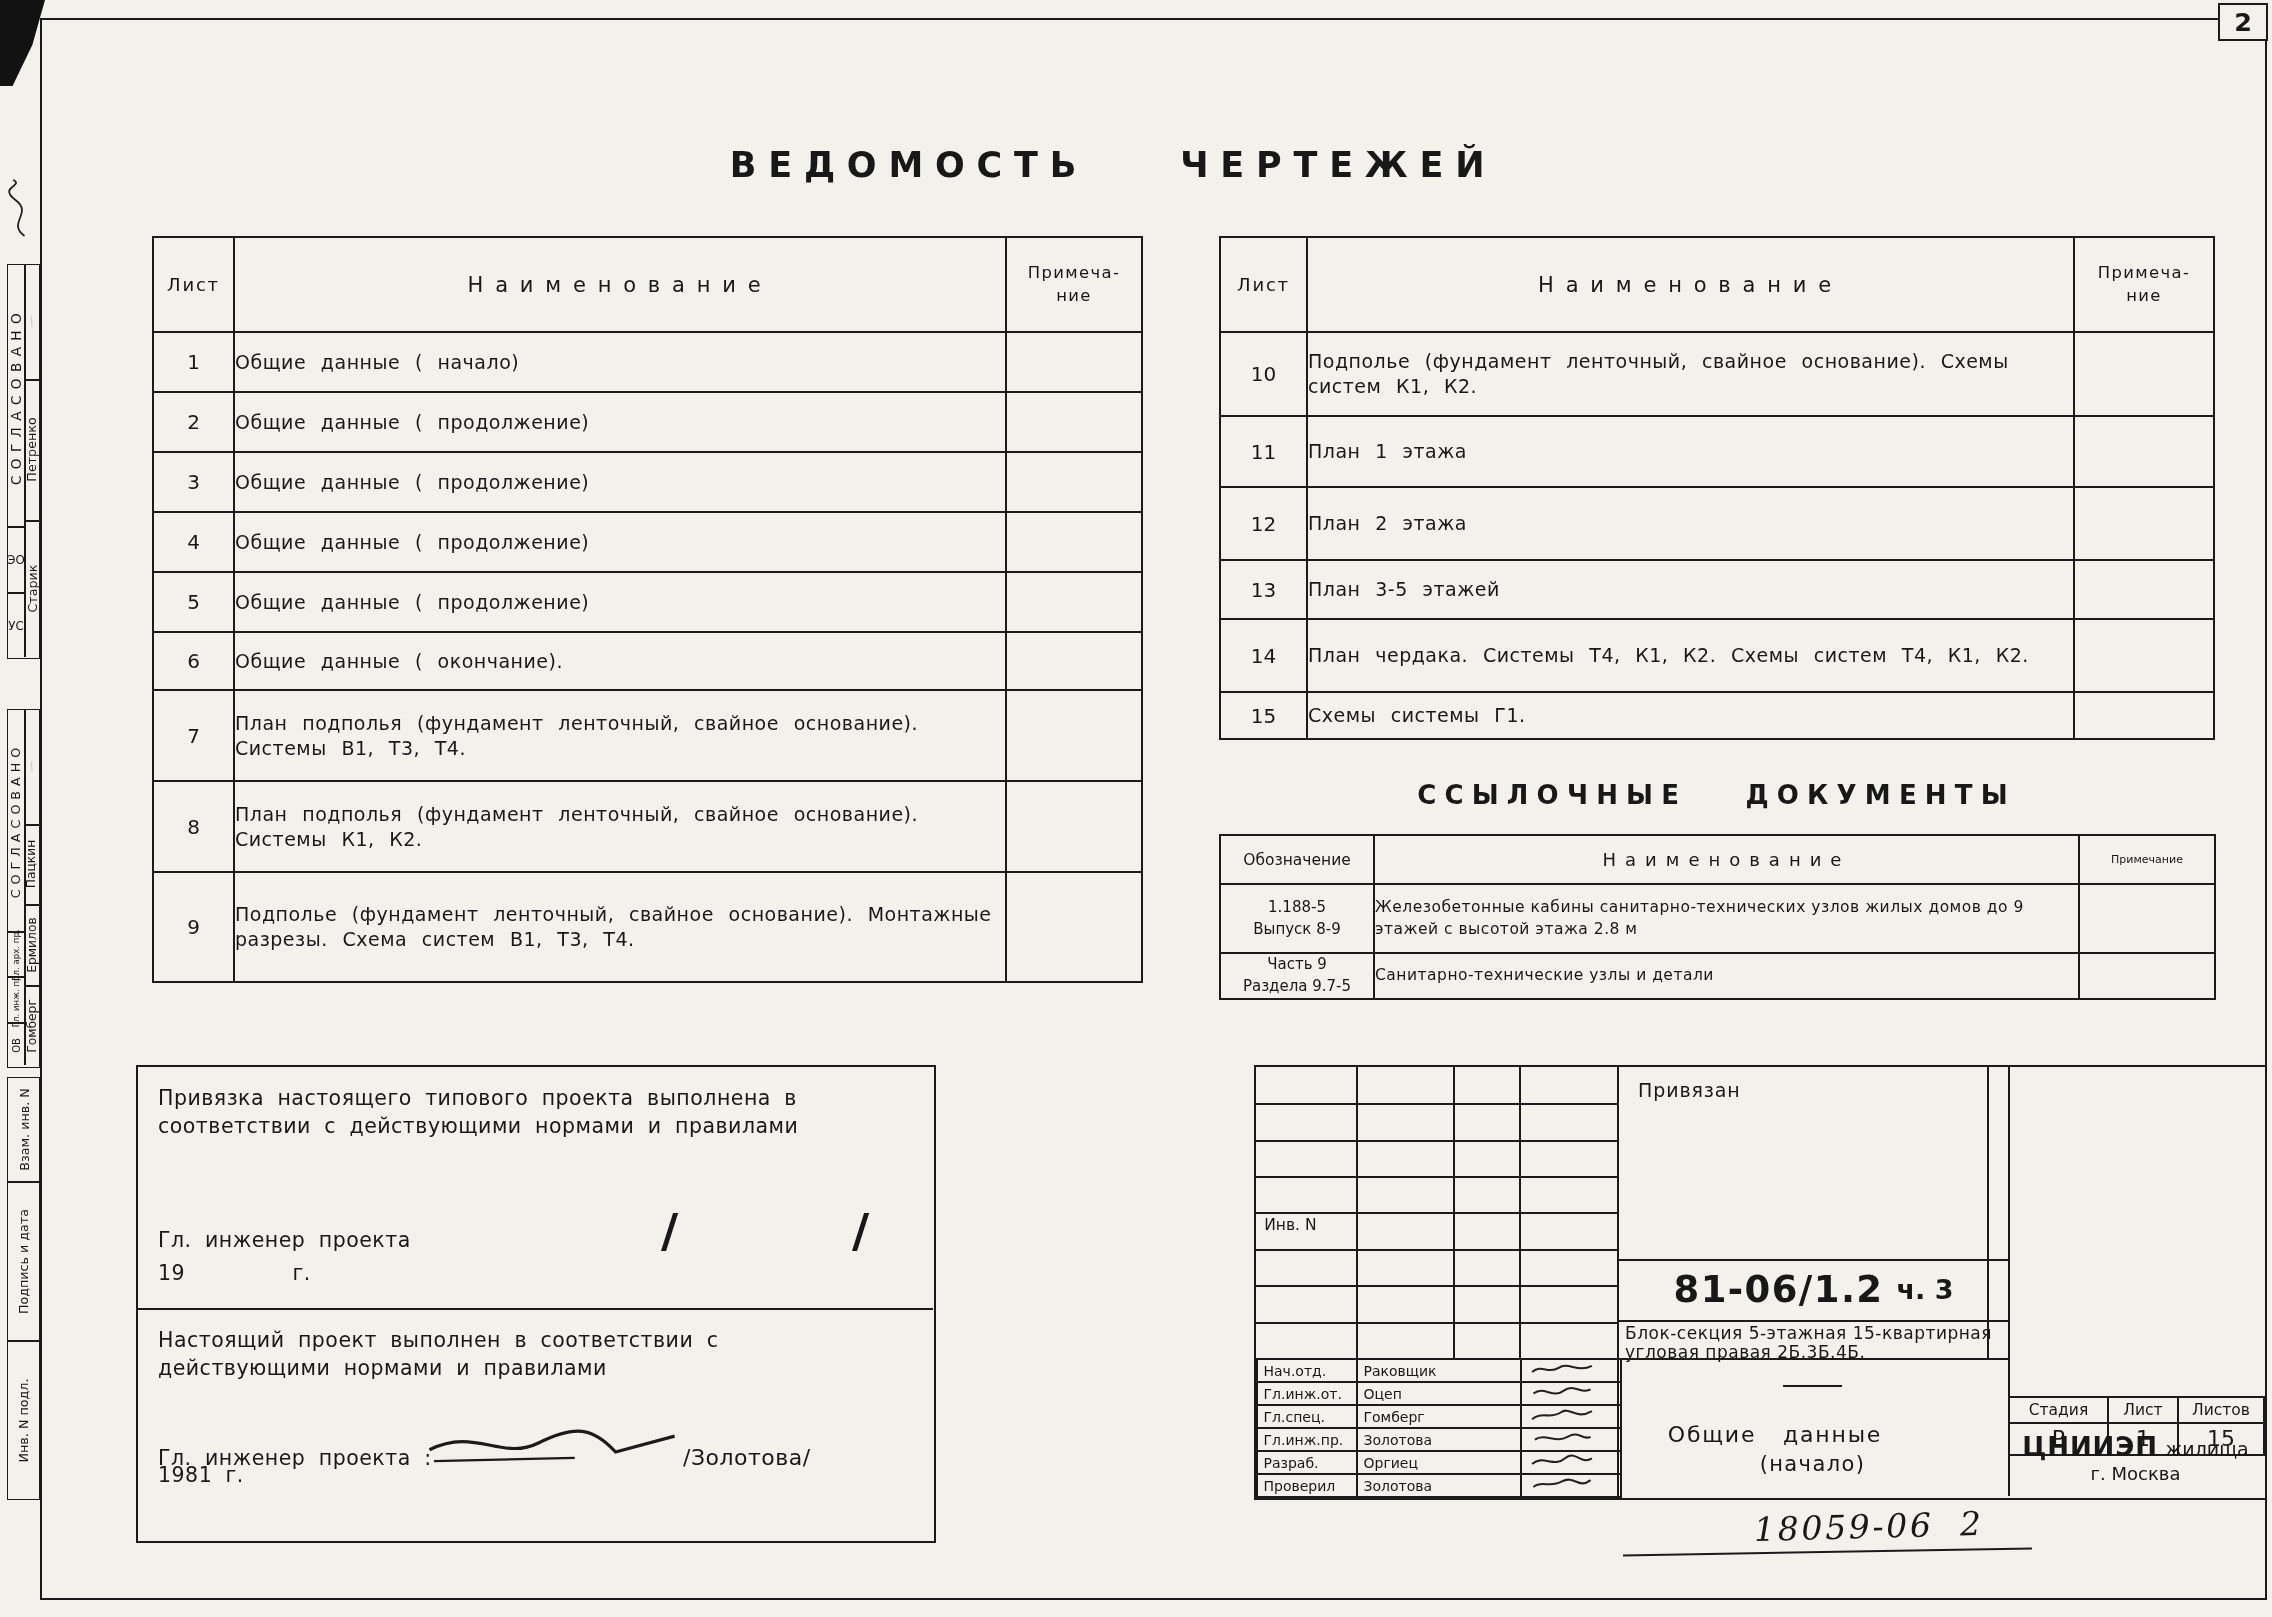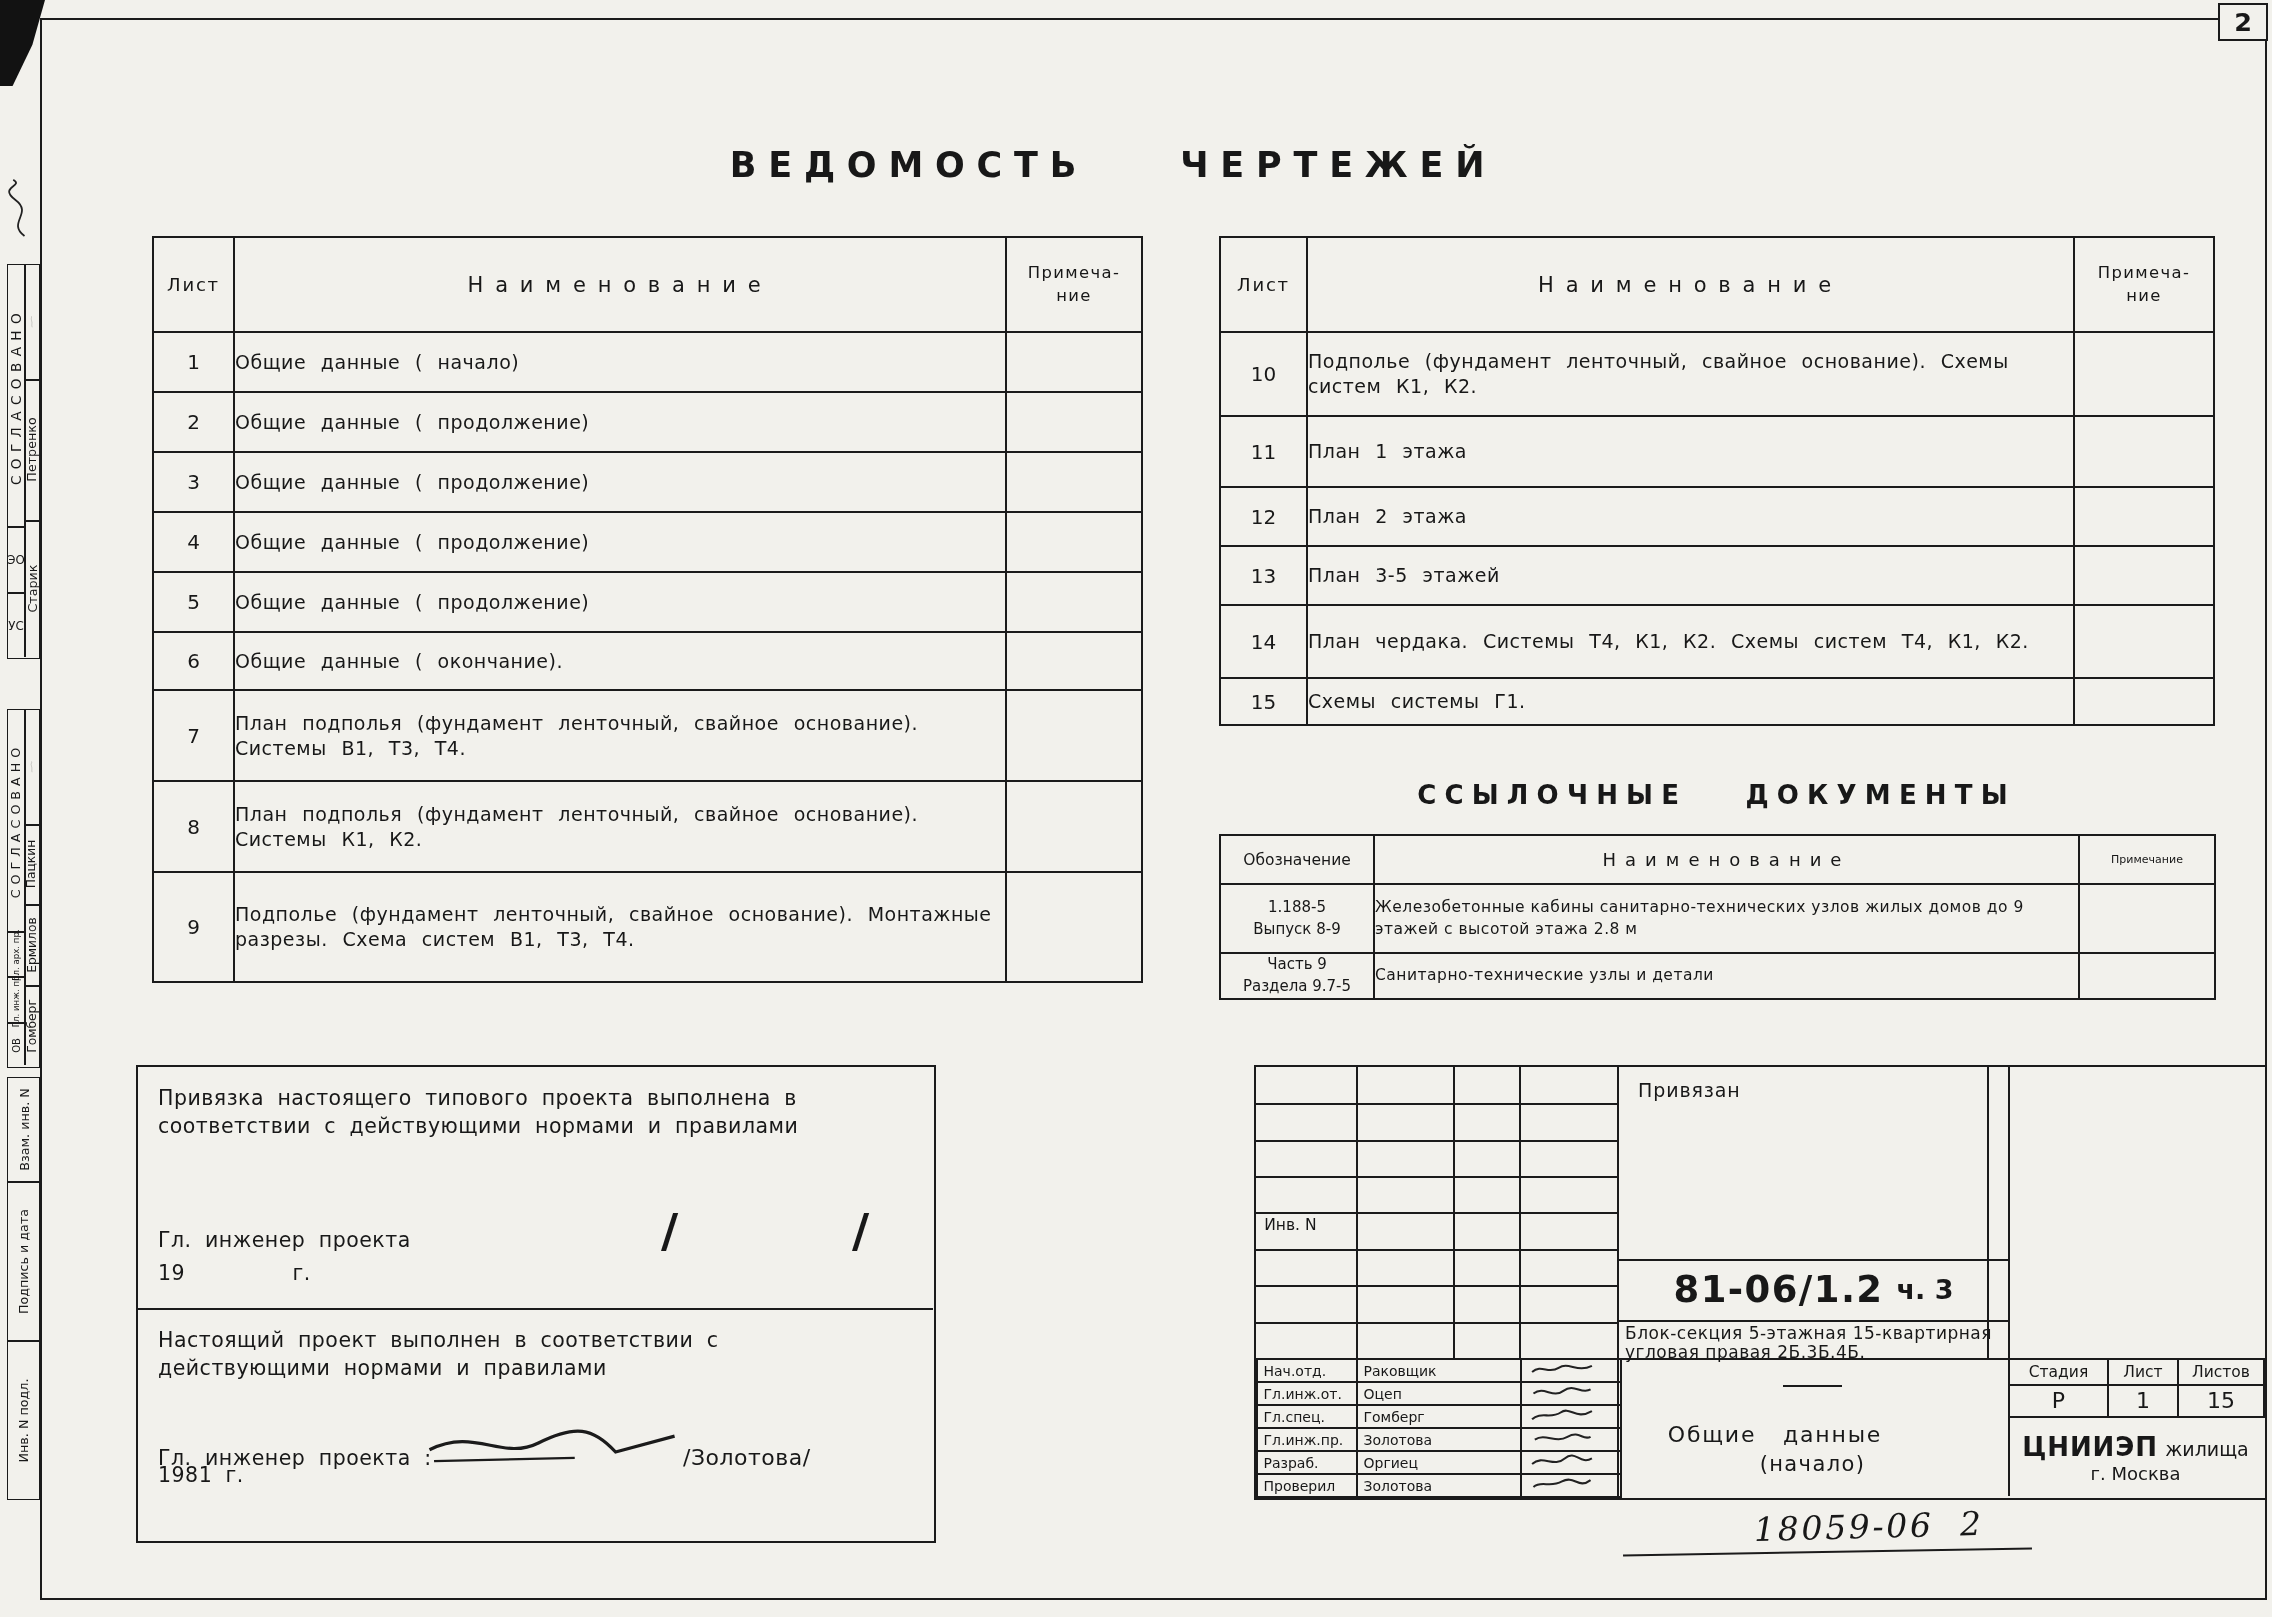--- a/index.html
+++ b/index.html
@@ -35,21 +35,21 @@
 
   .notesbox { position:absolute; left:136px; top:1065px; width:800px; height:478px;
               border:2.3px solid #1b1b1b; box-sizing:border-box; }
   .ntxt { position:absolute; font-size:20.5px; letter-spacing:0.5px; word-spacing:6.4px; line-height:1.35; }
   .slash { position:absolute; font-size:47px; font-weight:bold; }
 
   .stamp { position:absolute; left:1254px; top:1065px; width:1013px; height:435px;
            border:2.7px solid #1b1b1b; box-sizing:border-box; }
   table.st { position:absolute; border-collapse:collapse; table-layout:fixed; }
   table.st td { border:2.3px solid #1b1b1b; padding:0 0 0 5.5px; font-size:14px; vertical-align:middle; }
-  table.stage { position:absolute; border-collapse:collapse; table-layout:fixed; }
+  table.stage { position:absolute; border-collapse:collapse; table-layout:fixed;margin-top:38px; }
   table.stage td { border:2.3px solid #1b1b1b; padding:0; text-align:center; vertical-align:middle; }
 
   .strip-box { position:absolute; border:1.8px solid #1b1b1b; box-sizing:border-box; }
   .rotwrap { position:absolute; display:flex; align-items:center; justify-content:center; overflow:visible; }
   .rot { transform:rotate(-90deg); white-space:nowrap; display:block; }
   .handwr { font-family:"DejaVu Serif", serif; font-style:italic; }
 </style>
 </head>
 <body>
 
@@ -147,21 +147,21 @@
     <tr style="height:84px">
           <td class="num">10</td>
           <td class="name">Подполье (фундамент ленточный, свайное основание). Схемы систем К1, К2.</td>
           <td></td>
         </tr>
     <tr style="height:71px">
           <td class="num">11</td>
           <td class="name">План 1 этажа</td>
           <td></td>
         </tr>
-    <tr style="height:59px">
+    <tr style="height:73px">
           <td class="num">12</td>
           <td class="name">План 2 этажа</td>
           <td></td>
         </tr>
     <tr style="height:59px">
           <td class="num">13</td>
           <td class="name">План 3-5 этажей</td>
           <td></td>
         </tr>
     <tr style="height:73px">

